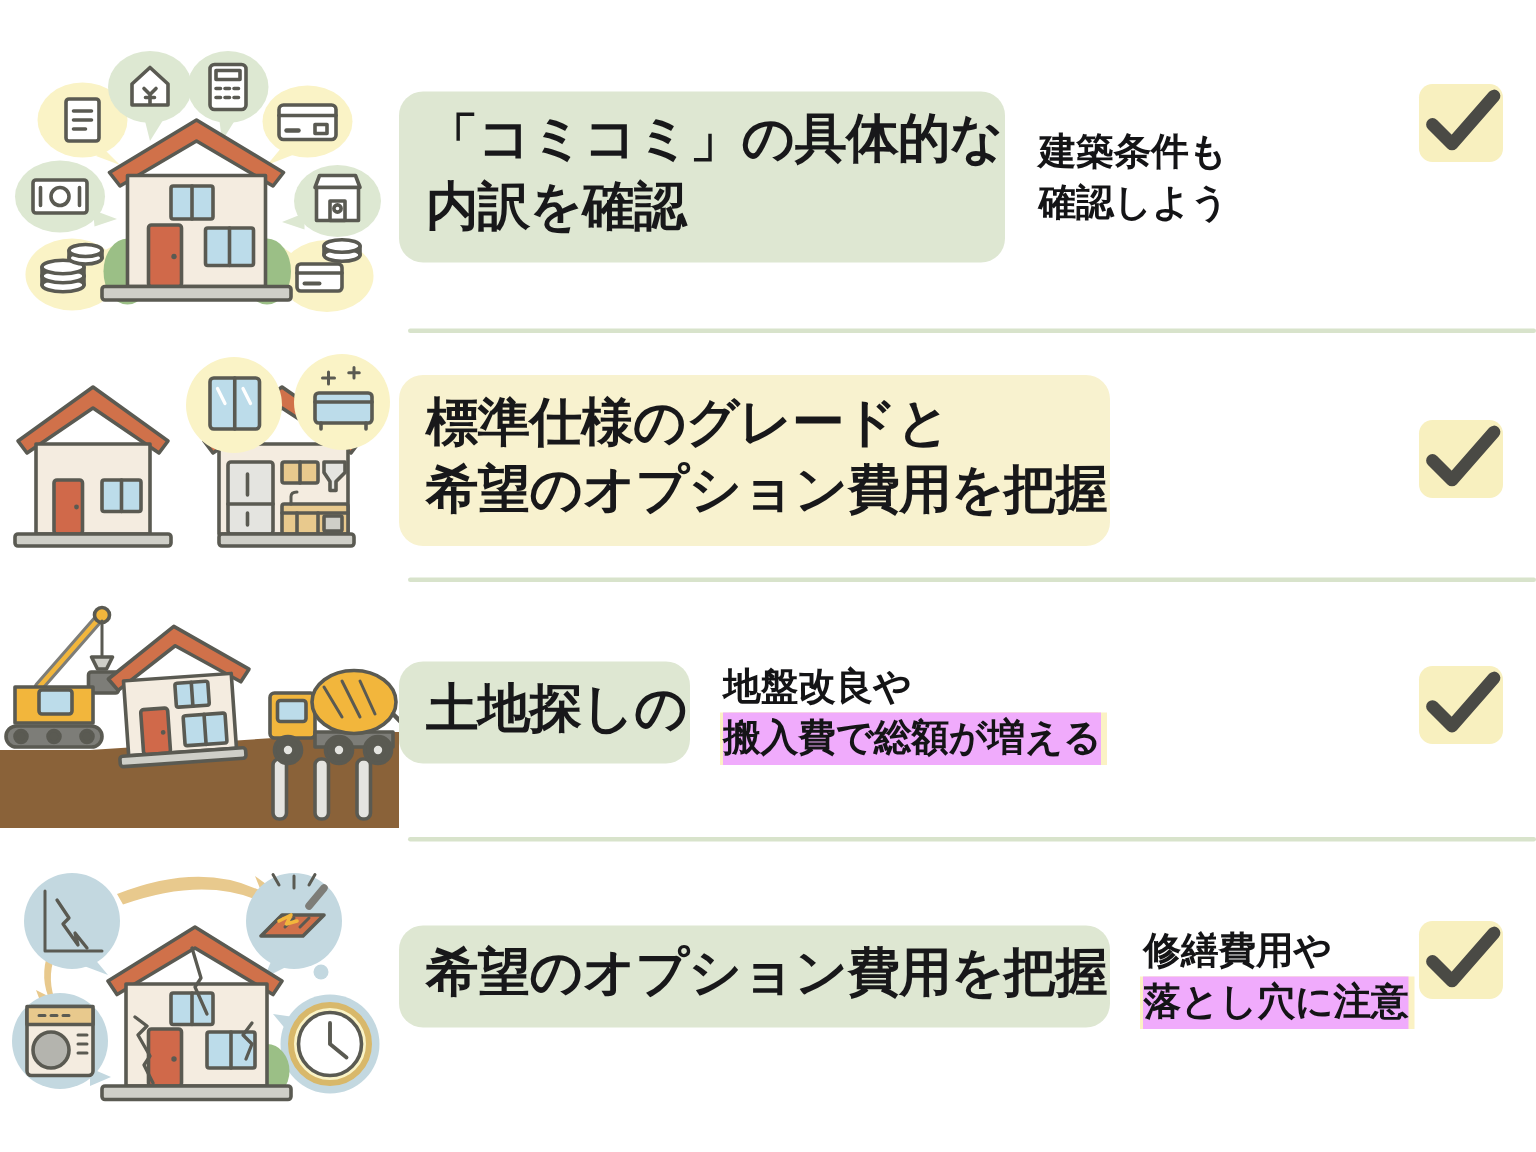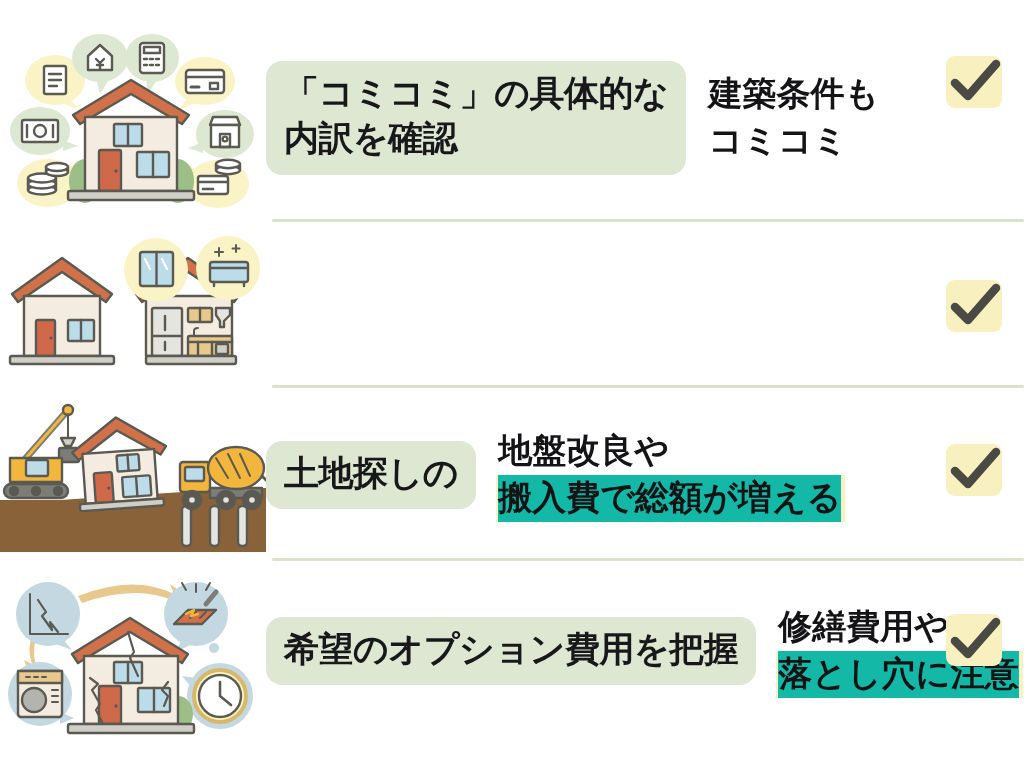--- a/index.html
+++ b/index.html
@@ -21,47 +21,46 @@
 
   .illus{ position:absolute; left:0; top:0; width:266px; height:100%; }
   .illus svg{ display:block; width:100%; height:100%; }
 
   .content{ position:absolute; left:266px; top:0; right:0; height:100%;
             display:flex; align-items:center; }
 
   
   .label-box{
     border-radius:16px;
-    padding:10px 18px 14px 18px;
+    padding:10px 2px 14px 18px;
     display:inline-block;
   }
   .label-box.green{ background:#dee7d2; }
   .label-box.yellow{ background:#f8f2cf; }
   .label-line{
     font-size:35px;
     font-weight:bold;
     line-height:1.28;
     color:#18181a;
     white-space:nowrap;
     letter-spacing:-0.5px;
   }
 
   
   .note{ margin-left:22px; }
   .note-line{
-    font-size:34px;
+    font-size:25px;
     font-weight:bold;
     line-height:1.38;
     color:#141416;
     white-space:nowrap;
     display:block;
-    font-family:Liberation Serif, serif;
   }
   .note-line.hl{
-    background:#14b8a6;
+    background:#f0abfc;
     box-shadow:4px 0 0 #fbf2c4, -2px 0 0 #fbf2c4;
   }
 
   
   .check{
     position:absolute;
     width:64px; height:64px;
   }
   .check .plate{
     position:absolute; left:4px; top:6px;
@@ -176,21 +175,21 @@
       </svg>
     </div>
 
     <div class="content">
       <div class="label-box green">
         <div class="label-line">「コミコミ」の具体的な</div>
         <div class="label-line">内訳を確認</div>
       </div>
       <div class="note">
         <span class="note-line">建築条件も</span>
-        <span class="note-line">コミコミ</span>
+        <span class="note-line">確認しよう</span>
       </div>
     </div>
 
     <div class="check" id="check-1">
       <div class="plate"></div>
       <svg viewBox="0 0 64 64">
         <path d="M13 33 L26 46 L54 14" fill="none" stroke="#4a4a45" stroke-width="8.5" stroke-linecap="round" stroke-linejoin="round"></path>
       </svg>
     </div>
   </div>
@@ -246,20 +245,26 @@
             <rect x="210" y="30" width="38" height="20" rx="2.5" fill="#bcdcea"></rect>
             <path d="M210 36h38"></path>
             <path d="M214 50v4M244 50v4"></path>
             <path d="M219 16v8M215 20h8" stroke-width="2"></path>
             <path d="M236 13v7M232.5 16.5h7" stroke-width="2"></path>
           </g>
         </g>
       </svg>
     </div>
 
+    <div class="content">
+      <div class="label-box yellow">
+        <div class="label-line">標準仕様のグレードと</div>
+        <div class="label-line">希望のオプション費用を把握</div>
+      </div>
+    </div>
 
     <div class="check" id="check-2">
       <div class="plate"></div>
       <svg viewBox="0 0 64 64">
         <path d="M13 33 L26 46 L54 14" fill="none" stroke="#4a4a45" stroke-width="8.5" stroke-linecap="round" stroke-linejoin="round"></path>
       </svg>
     </div>
   </div>
 
   <div class="sep" id="sep-2"></div>

